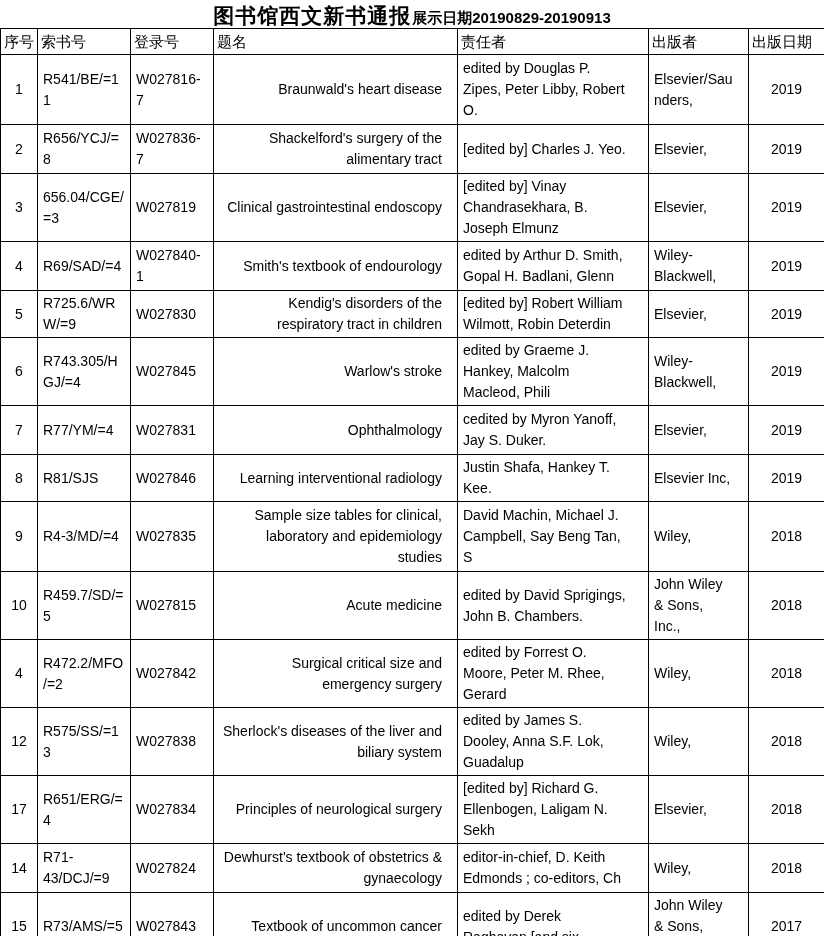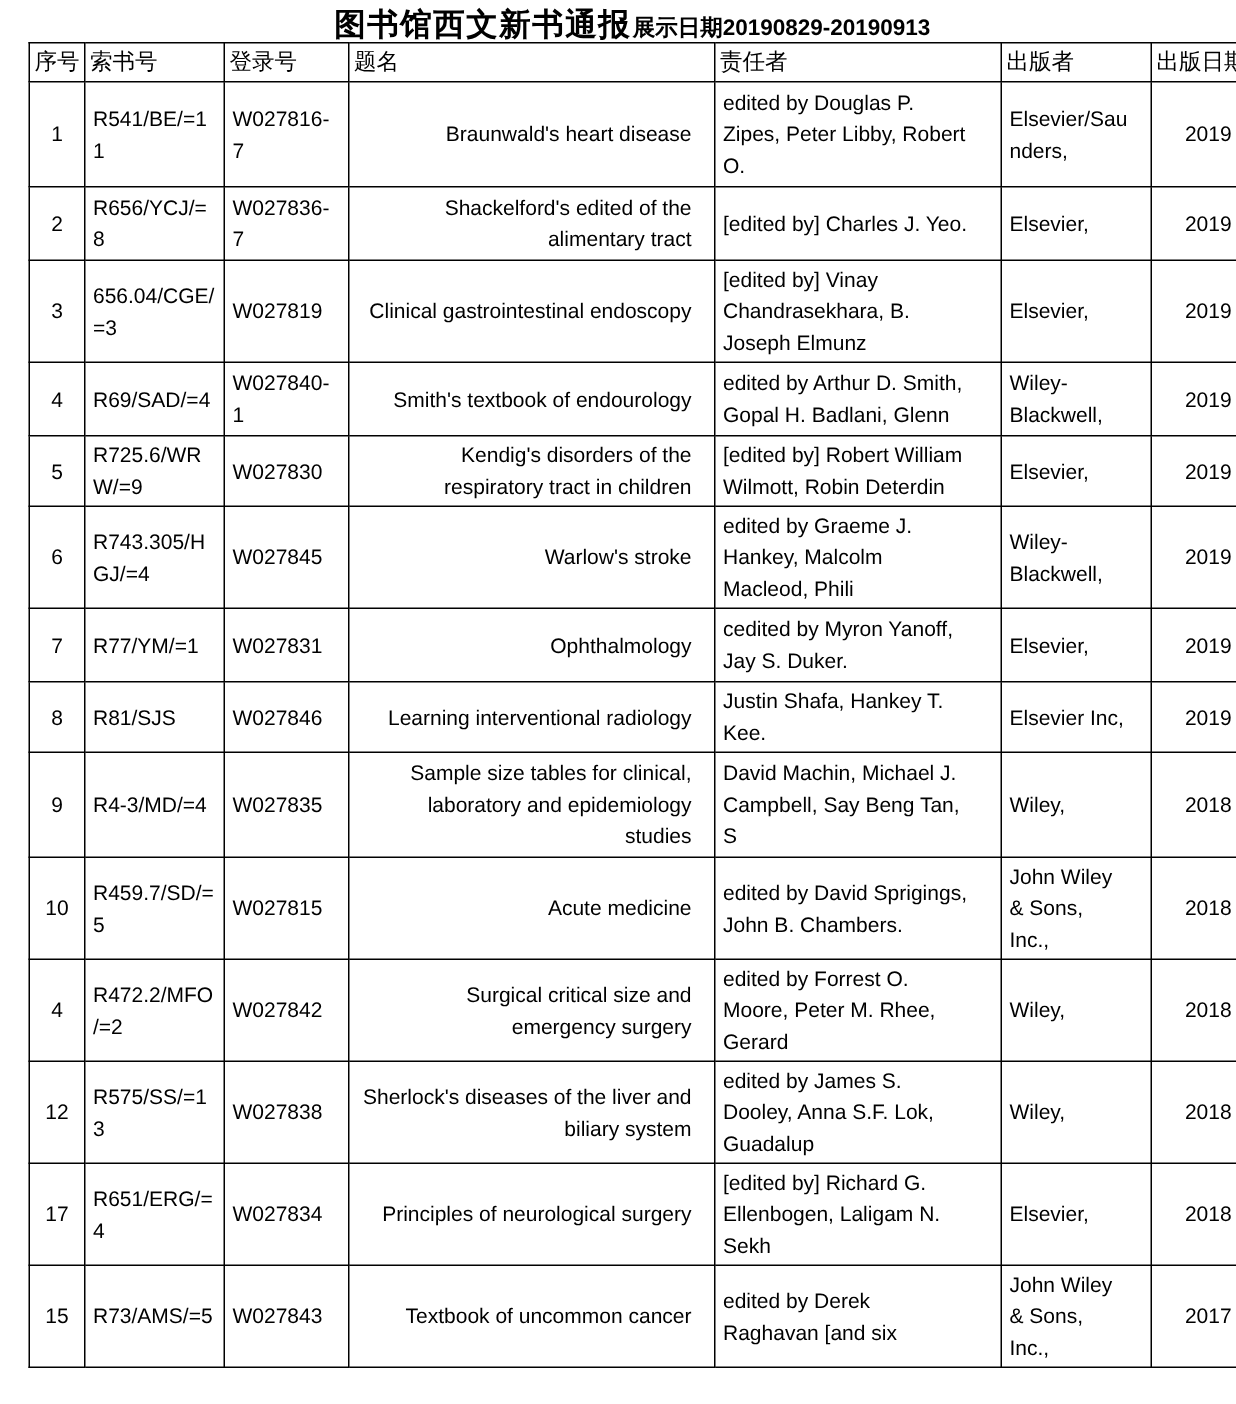--- a/index.html
+++ b/index.html
@@ -6,21 +6,20 @@
   html, body {
     background: #ffffff;
     font-family: "Liberation Sans", "DejaVu Sans", sans-serif;
     color: #000000;
   }
   .page {
     width: 824px;
     height: 936px;
     background: #ffffff;
     overflow: hidden;
-    padding-left: 19px;
   }
   .title-bar {
     height: 28px;
     display: flex;
     justify-content: center;
     align-items: baseline;
     padding-top: 2px;
     white-space: nowrap;
   }
   .title-main {
@@ -115,21 +114,21 @@
       <td class="c-acc">W027816-7</td>
       <td class="c-title">Braunwald's heart disease</td>
       <td class="c-author">edited by Douglas P. Zipes, Peter Libby, Robert O.</td>
       <td class="c-pub">Elsevier/Saunders,</td>
       <td class="c-date">2019</td>
     </tr>
         <tr>
       <td class="c-no">2</td>
       <td class="c-call">R656/YCJ/=8</td>
       <td class="c-acc">W027836-7</td>
-      <td class="c-title">Shackelford's edited of the alimentary tract</td>
+      <td class="c-title">Shackelford's surgery of the alimentary tract</td>
       <td class="c-author">[edited by] Charles J. Yeo.</td>
       <td class="c-pub">Elsevier,</td>
       <td class="c-date">2019</td>
     </tr>
         <tr>
       <td class="c-no">3</td>
       <td class="c-call">656.04/CGE/=3</td>
       <td class="c-acc">W027819</td>
       <td class="c-title">Clinical gastrointestinal endoscopy</td>
       <td class="c-author">[edited by] Vinay Chandrasekhara, B. Joseph Elmunz</td>
@@ -158,21 +157,21 @@
       <td class="c-no">6</td>
       <td class="c-call">R743.305/HGJ/=4</td>
       <td class="c-acc">W027845</td>
       <td class="c-title">Warlow's stroke</td>
       <td class="c-author">edited by Graeme J. Hankey, Malcolm Macleod, Phili</td>
       <td class="c-pub">Wiley-Blackwell,</td>
       <td class="c-date">2019</td>
     </tr>
         <tr>
       <td class="c-no">7</td>
-      <td class="c-call">R77/YM/=1</td>
+      <td class="c-call">R77/YM/=4</td>
       <td class="c-acc">W027831</td>
       <td class="c-title">Ophthalmology</td>
       <td class="c-author">cedited by Myron Yanoff, Jay S. Duker.</td>
       <td class="c-pub">Elsevier,</td>
       <td class="c-date">2019</td>
     </tr>
         <tr>
       <td class="c-no">8</td>
       <td class="c-call">R81/SJS</td>
       <td class="c-acc">W027846</td>
@@ -217,20 +216,29 @@
       <td class="c-pub">Wiley,</td>
       <td class="c-date">2018</td>
     </tr>
         <tr>
       <td class="c-no">17</td>
       <td class="c-call">R651/ERG/=4</td>
       <td class="c-acc">W027834</td>
       <td class="c-title">Principles of neurological surgery</td>
       <td class="c-author">[edited by] Richard G. Ellenbogen, Laligam N. Sekh</td>
       <td class="c-pub">Elsevier,</td>
+      <td class="c-date">2018</td>
+    </tr>
+        <tr>
+      <td class="c-no">14</td>
+      <td class="c-call">R71-43/DCJ/=9</td>
+      <td class="c-acc">W027824</td>
+      <td class="c-title">Dewhurst's textbook of obstetrics &amp; gynaecology</td>
+      <td class="c-author">editor-in-chief, D. Keith Edmonds ; co-editors, Ch</td>
+      <td class="c-pub">Wiley,</td>
       <td class="c-date">2018</td>
     </tr>
         <tr>
       <td class="c-no">15</td>
       <td class="c-call">R73/AMS/=5</td>
       <td class="c-acc">W027843</td>
       <td class="c-title">Textbook of uncommon cancer</td>
       <td class="c-author">edited by Derek Raghavan [and six</td>
       <td class="c-pub">John Wiley &amp; Sons, Inc.,</td>
       <td class="c-date">2017</td>

